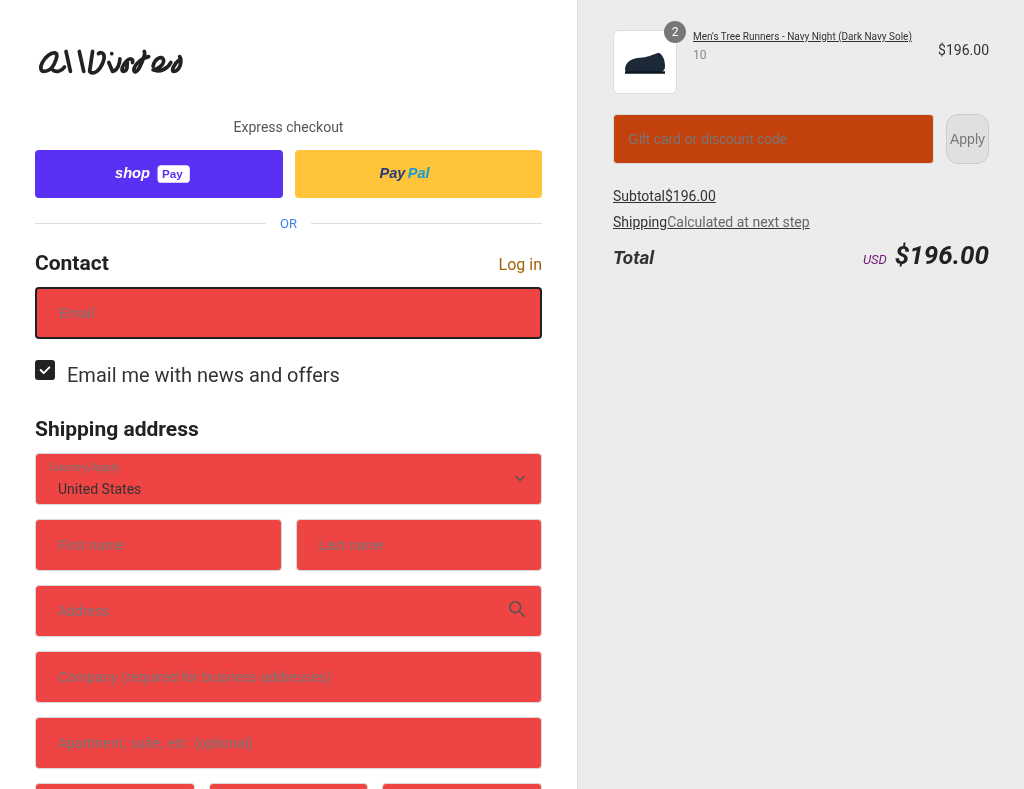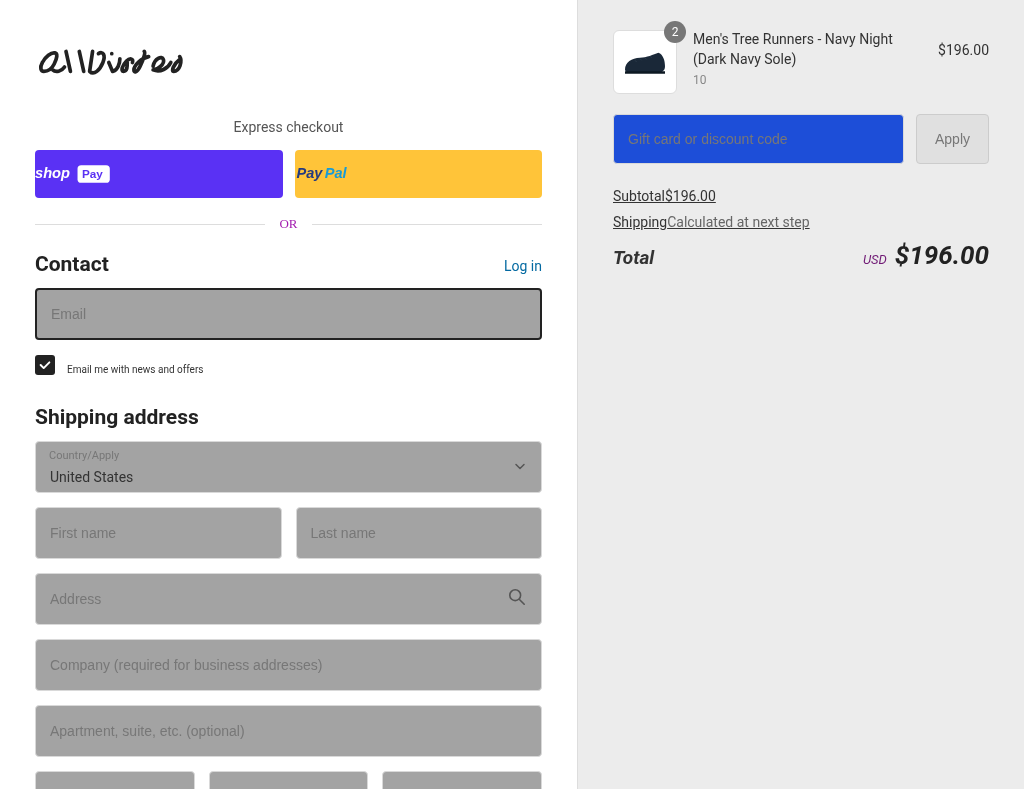--- a/index.html
+++ b/index.html
@@ -37,67 +37,67 @@
   margin-bottom: 18px;
 }
 .express-btn {
   flex: 1;
   height: 48px;
   border: none;
   border-radius: 4px;
   cursor: pointer;
   display: flex;
   align-items: center;
+  justify-content: center;
 }
 .shop-pay { background: #5a31f4; }
 .paypal { background: #ffc439; }
 .divider-row {
   display: flex;
   align-items: center;
   margin-bottom: 20px;
 }
 .divider-row .line {
   flex: 1;
   height: 1px;
   background: #ddd;
 }
 .divider-row .or {
   padding: 0 14px;
-  color: #a21caf;
+  color: #3b82f6;
   font-size: 13px;
-  font-family: Liberation Serif, serif;
 }
 .section-header {
   display: flex;
   justify-content: space-between;
   align-items: baseline;
   margin-bottom: 12px;
 }
 .section-title {
   font-size: 21px;
   font-weight: 700;
   color: #222;
 }
 .login-link {
-  font-size: 14px;
-  color: #0369a1;
+  font-size: 16px;
+  color: #a16207;
   cursor: pointer;
 }
 .input-wrap {
   position: relative;
   margin-bottom: 14px;
 }
 .input-wrap input, .input-wrap .select-box {
   width: 100%;
   height: 52px;
   border: 1px solid #d9d9d9;
   border-radius: 4px;
-  padding: 0 14px;
-  font-size: 14px;
-  background: #a3a3a3;
+  padding: 0 22px;
+  font-size: 14px;
+  background: #ef4444;
 }
 .input-wrap.focused input {
   border: 2px solid #222;
 }
 .input-wrap input::placeholder { color: #777; }
 .floating-label {
   position: absolute;
   left: 14px;
   top: 8px;
   font-size: 11px;
@@ -165,44 +165,44 @@
   height: 22px;
   background: #777;
   border-radius: 50%;
   color: #fff;
   font-size: 12px;
   display: flex;
   align-items: center;
   justify-content: center;
 }
 .item-info { flex: 1; }
-.item-title { font-size: 14px; line-height: 1.4; color: #333; }
+.item-title { font-size: 10px; line-height: 1.4; color: #333; text-decoration: underline; }
 .item-variant { font-size: 12px; color: #888; margin-top: 4px;}
 .item-price { font-size: 14px; color: #333; margin-top: 12px;}
 .discount-row {
   display: flex;
   gap: 12px;
   margin-bottom: 24px;
 }
 .discount-row input {
   flex: 1;
   height: 50px;
   border: 1px solid #d9d9d9;
   border-radius: 4px;
   padding: 0 14px;
   font-size: 14px;
-  background: #1d4ed8;
+  background: #c2410c;
 }
 .discount-row input::placeholder { color: #777; }
 .apply-btn {
   height: 50px;
-  padding: 0 18px;
+  padding: 0 3px;
   background: #e0e0e0;
   border: 1px solid #ccc;
-  border-radius: 4px;
+  border-radius: 12px;
   color: #777;
   font-size: 14px;
   cursor: pointer;
 }
 .summary-line {
   display: flex;
   justify-content: flex-start;
   font-size: 14px;
   color: #333;
   margin-bottom: 10px;
@@ -262,21 +262,21 @@
   <div class="input-wrap focused">
     <input type="email" placeholder="Email" style="">
   </div>
 
   <div class="checkbox-row">
     <div class="checkbox">
       <svg viewBox="0 0 16 16">
           <path d="M3 8 L6.5 11.5 L13 5" stroke="#fff" stroke-width="2.2" fill="none" stroke-linecap="round" stroke-linejoin="round"></path>
         </svg>
     </div>
-    <span style="font-size:10px;margin-top:10px;">Email me with news and offers</span>
+    <span style="font-size:20px;margin-top:10px;">Email me with news and offers</span>
   </div>
 
   <div class="section-header">
     <div class="section-title">Shipping address</div>
   </div>
 
   <div class="input-wrap">
     <div class="floating-label">Country/Apply</div>
     <div class="select-box" style="padding-top:20px;">
       <span class="select-value">United States</span>

